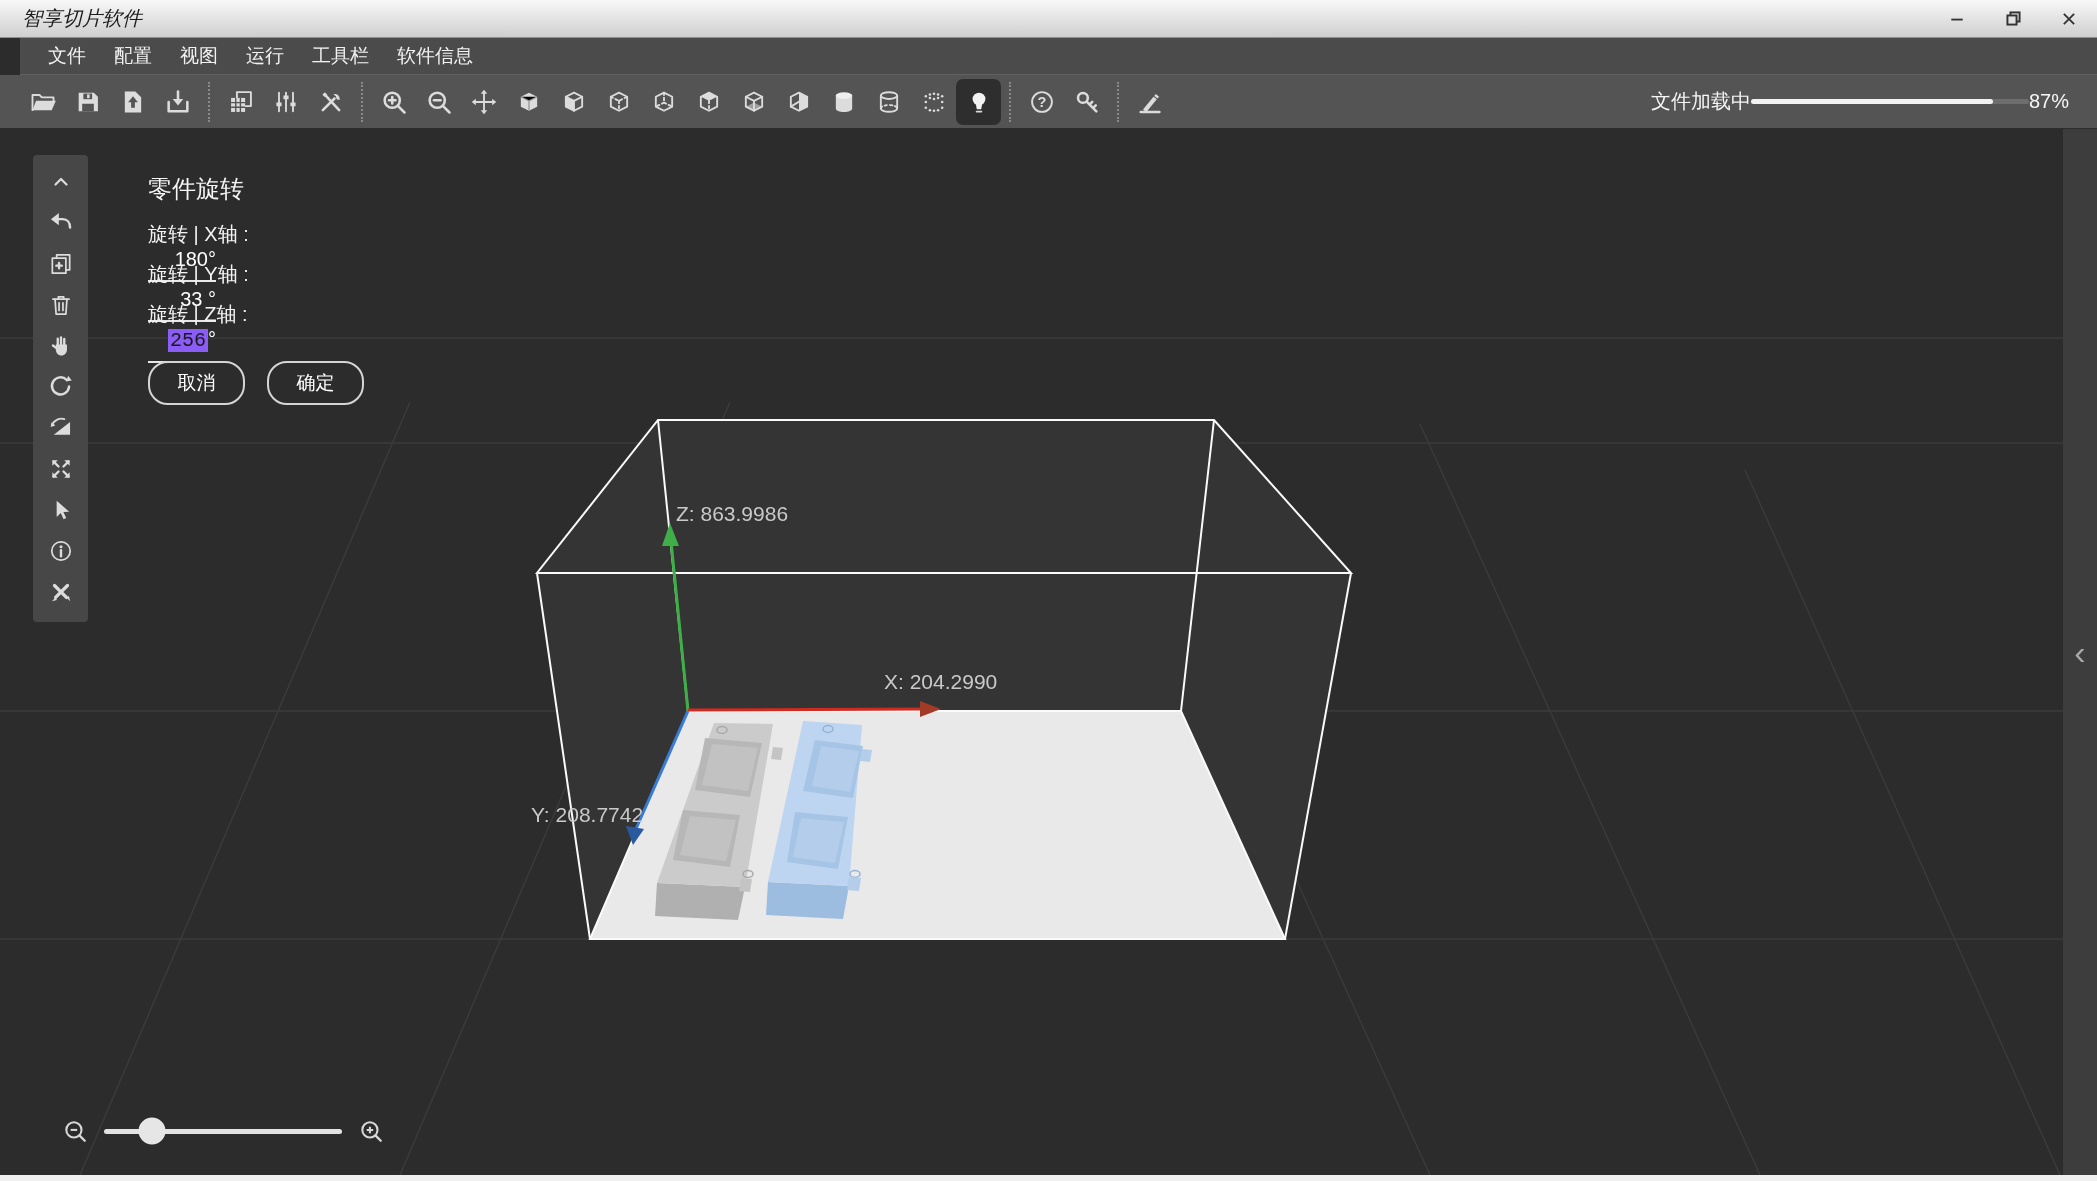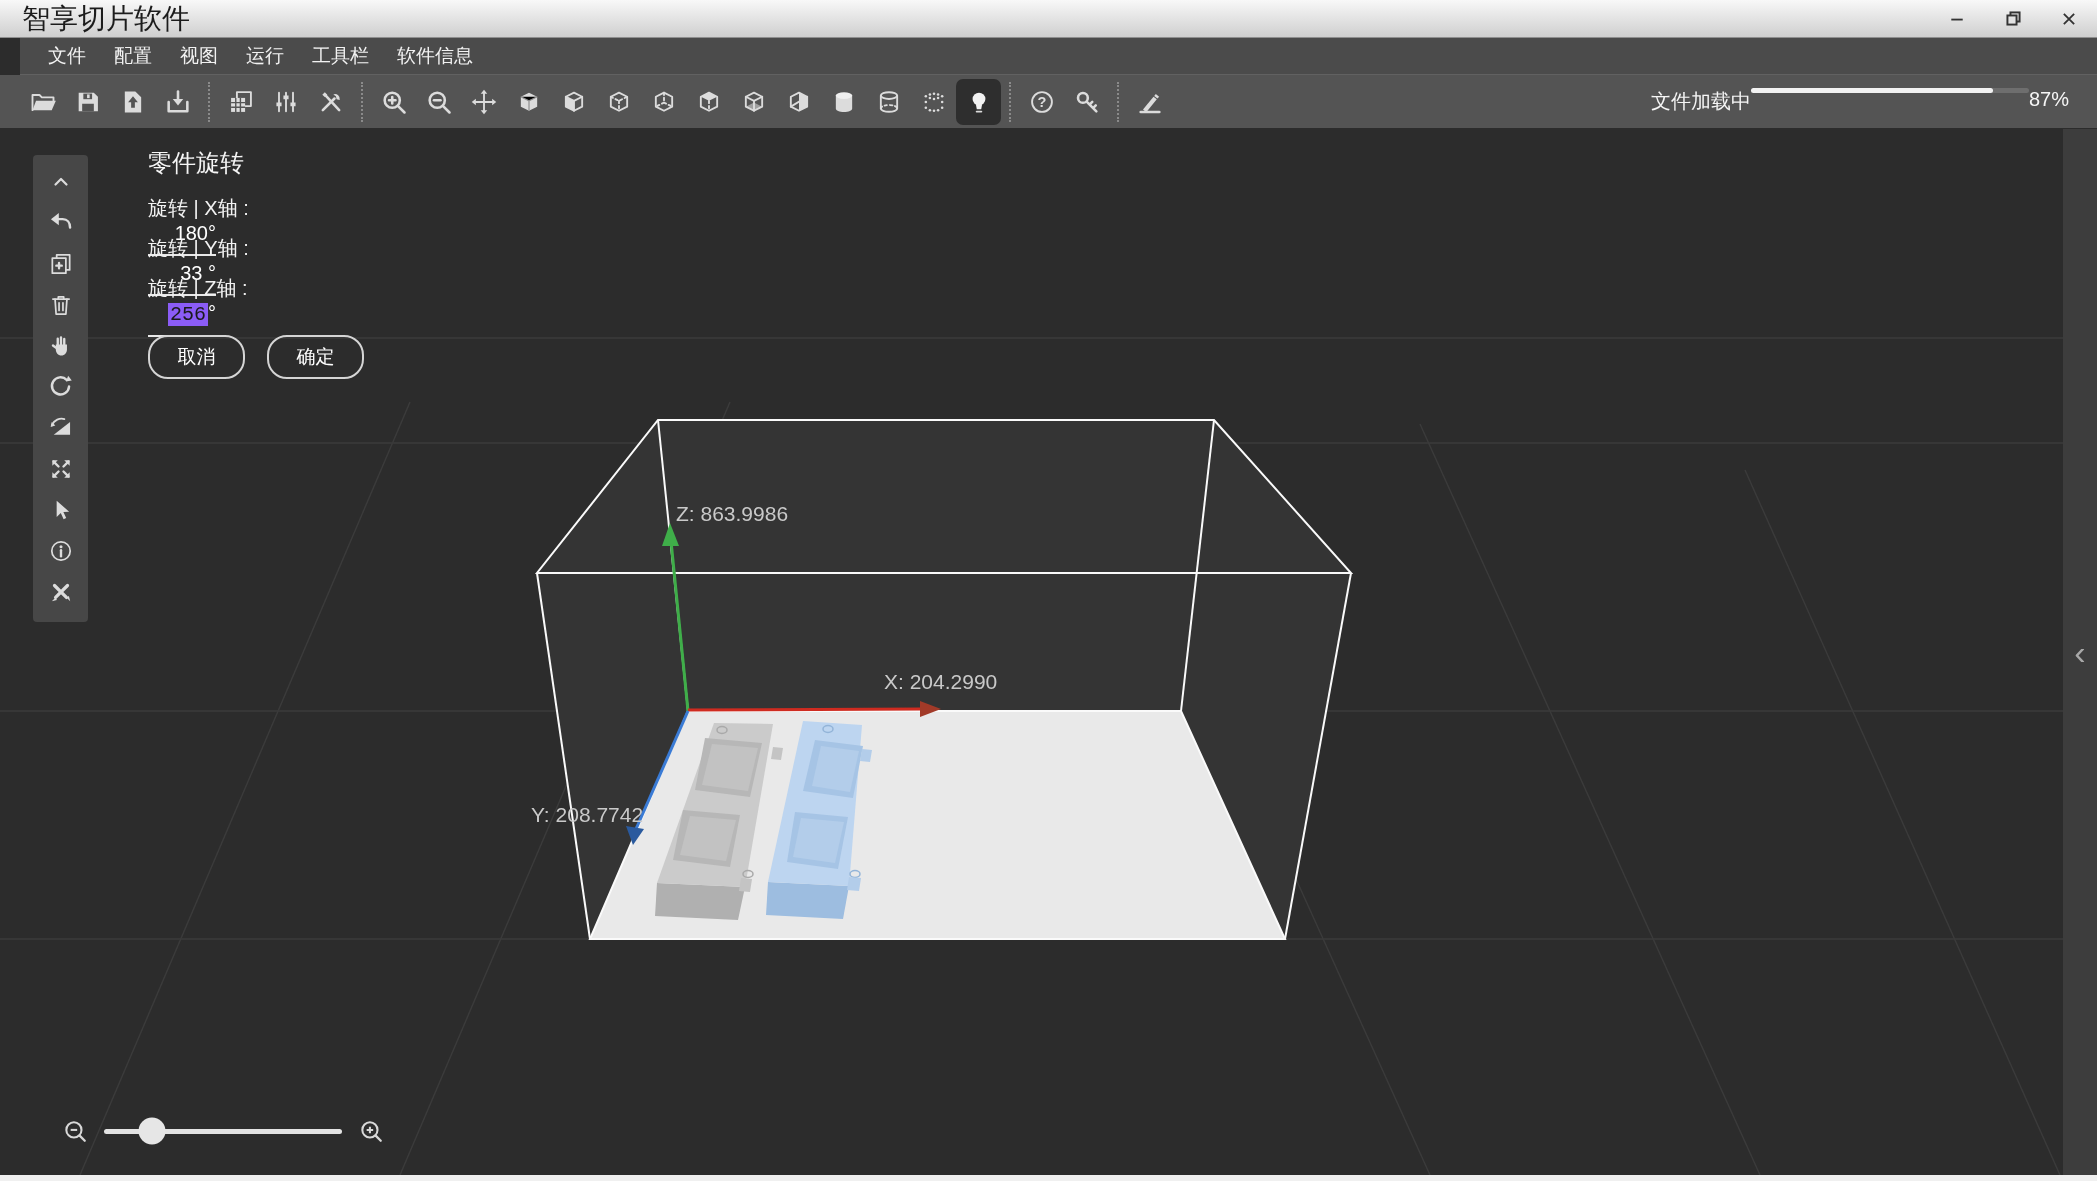--- a/index.html
+++ b/index.html
@@ -3,50 +3,50 @@
 <meta charset="utf-8">
 <style>
   * { box-sizing: border-box; }
   body { margin:0; width:2097px; height:1181px; overflow:hidden;
          font-family:"Liberation Sans", sans-serif; background:#2c2c2c; }
   .window { position:relative; width:2097px; height:1181px; }
 
   
   .titlebar { height:38px; background:linear-gradient(#f8f8f8,#cfcfcf);
               border-bottom:1px solid #8f8f8f; display:flex; align-items:center; padding-left:22px; }
-  .title { font-size:28px; color:#1c1c1c; }
+  .title { font-size:20px; color:#1c1c1c;font-style:italic; }
   .win-controls { margin-left:auto; display:flex; height:100%; }
   .win-btn { width:56px; display:flex; align-items:center; justify-content:center; cursor:default; }
 
   
   .menubar { height:37px; background:#4b4b4b; border-bottom:1px solid #616161;
              display:flex; align-items:center; gap:28px; padding-left:28px;margin-left:20px; }
   .menu-item { color:#f2f2f2; font-size:19px; }
 
   
   .toolbar { height:53px; background:#545454; display:flex; align-items:center; padding:0 28px 0 20px; }
   .tb-btn { width:45px; height:46px; display:flex; align-items:center; justify-content:center; flex:0 0 auto; }
   .tb-btn.active { background:#2e2e2e; border-radius:7px; }
   .tb-sep { width:0; height:40px; border-left:2px dotted #8a8a8a; margin:0 8px; flex:0 0 auto; }
   .tb-spacer { flex:1; }
-  .progress { display:flex; align-items:flex-start; gap:0; color:#f5f5f5; font-size:20px; }
+  .progress { display:flex; align-items:center; gap:0; color:#f5f5f5; font-size:20px; }
   .progress-track { width:278px; height:5px; background:#6e6e6e; border-radius:3px; position:relative; }
   .progress-fill { position:absolute; left:0; top:0; height:100%; background:#f2f2f2; border-radius:3px; }
 
   
   .main { position:absolute; top:129px; left:0; right:0; bottom:6px; background:#2c2c2c; overflow:hidden; }
   .scene { position:absolute; left:0; top:0; }
 
   
   .side-tools { position:absolute; left:33px; top:26px; width:55px; background:#474747; border-radius:4px;
                 display:flex; flex-direction:column; align-items:center; padding:6px 0 10px; }
   .side-btn { width:42px; height:41px; display:flex; align-items:center; justify-content:center; }
 
   
-  .rotation-panel { position:absolute; left:148px; top:18px; color:#fff; }
+  .rotation-panel { position:absolute; left:148px; top:44px; color:#fff; }
   .rp-title { font-size:24px; color:#f5f5f5; margin-bottom:16px; }
   .rp-row { display:flex; align-items:baseline; height:40px; font-size:20px;flex-direction:column; }
   .rp-label { width:152px; color:#f2f2f2; }
   .rp-field { width:68px; text-align:right; border-bottom:2px solid #e8e8e8; padding-bottom:9px; color:#fff; }
   .rp-value.selected { background:#8b5cf6; color:#1a1a1a; padding:0 2px;font-family:Liberation Mono, monospace; }
   .rp-buttons { display:flex; gap:22px; margin-top:20px; }
   .rp-btn { min-width:97px; padding:7px 0; text-align:center; border:2px solid #d5d5d5; border-radius:20px;
             background:transparent; color:#fff; font-size:19px; font-family:inherit; }
 
   

